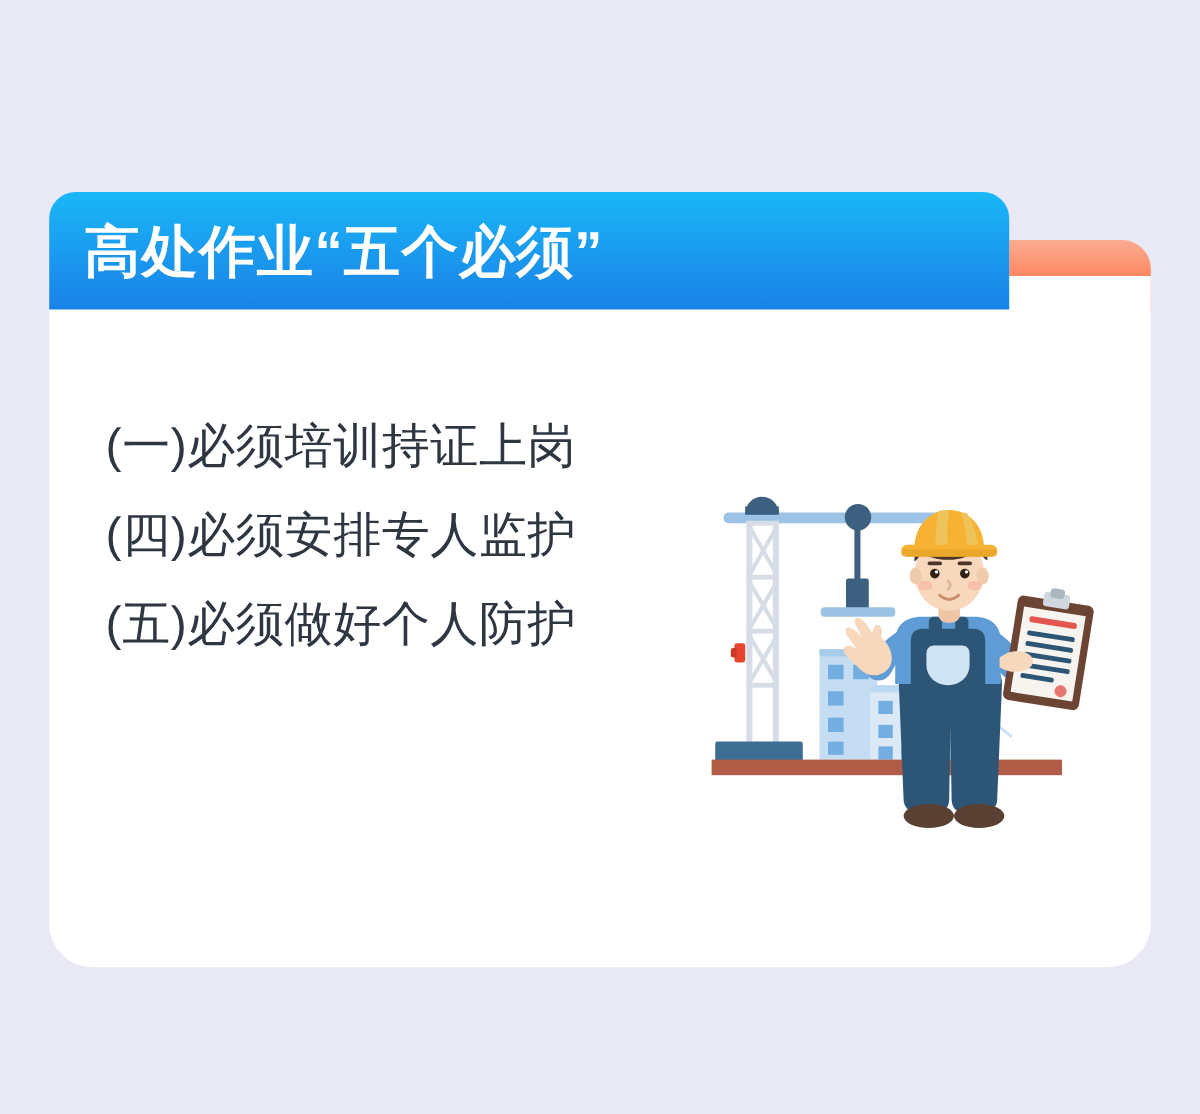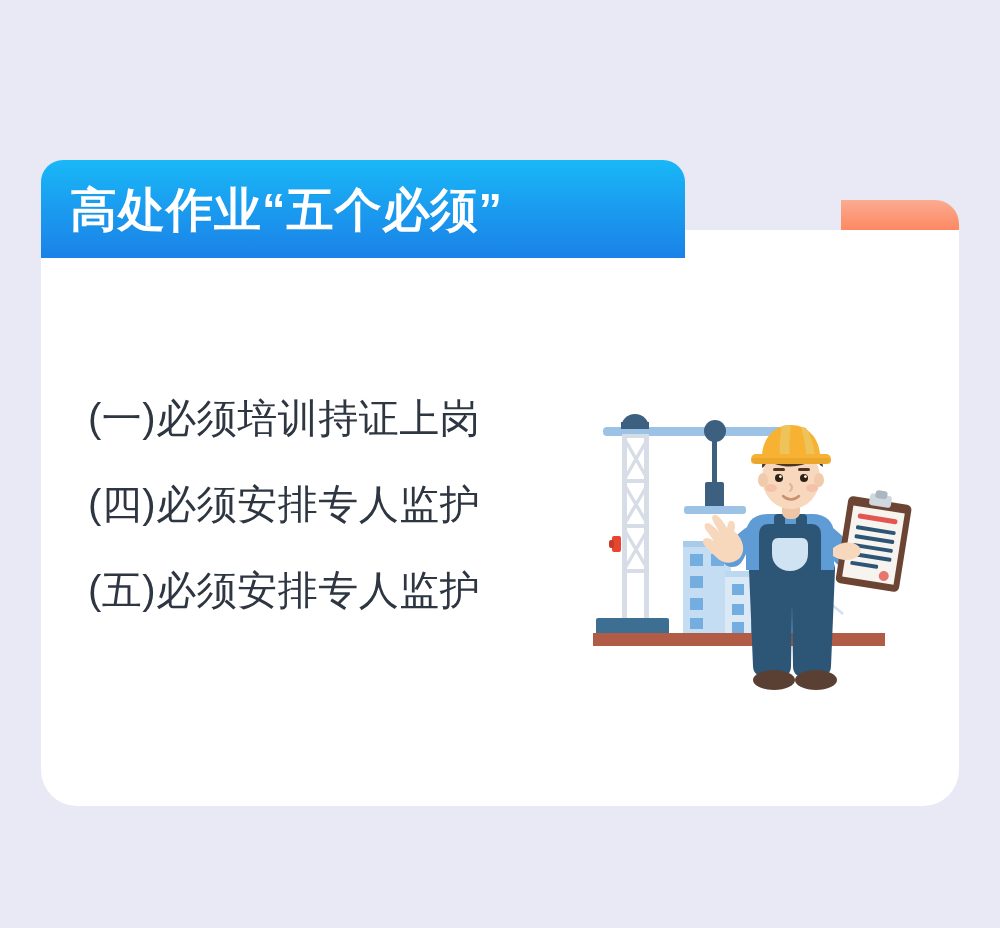--- a/index.html
+++ b/index.html
@@ -46,21 +46,21 @@
     background: #ffffff;
     border-radius: 0 0 36px 36px;
     z-index: 2;
   }
 
   
   .card-header {
     position: absolute;
     left: 41px;
     top: 160px;
-    width: 644px;
+    width: 800px;
     height: 98px;
     background: linear-gradient(180deg, #19b8f7 0%, #1a9ef0 45%, #1a82e8 100%);
     border-radius: 22px 22px 0 0;
     z-index: 3;
     display: flex;
     align-items: center;
   }
   .card-title {
     color: #ffffff;
     font-size: 47px;
@@ -79,21 +79,20 @@
     top: 352px;
     z-index: 4;
   }
   .list-item {
     font-size: 40px;
     color: #2e3642;
     line-height: 1;
     margin-bottom: 34px;
     white-space: nowrap;
     letter-spacing: 0.5px;
-    margin-top: 46px;
   }
   .list-item:last-child { margin-bottom: 0; }
 
   
   .illustration {
     position: absolute;
     left: 585px;
     top: 408px;
     width: 350px;
     height: 295px;
@@ -110,21 +109,21 @@
 
   <div class="card-body"></div>
 
   <div class="card-header">
     <div class="card-title">高处作业“五个必须”</div>
   </div>
 
   <div class="list-wrap">
     <div class="list-item">(一)必须培训持证上岗</div>
     <div class="list-item">(四)必须安排专人监护</div>
-    <div class="list-item">(五)必须安排专人监护</div>
+    <div class="list-item">(五)必须做好个人防护</div>
   </div>
 
   <div class="illustration">
     <svg viewBox="0 0 350 295" xmlns="http://www.w3.org/2000/svg">
 
       <g>
 
         <rect x="18" y="19" width="195" height="9" rx="4" fill="#9cc3e5"></rect>
 
         <path d="M36 20 a14 14 0 0 1 28 0 z" fill="#3d5f80"></path>

